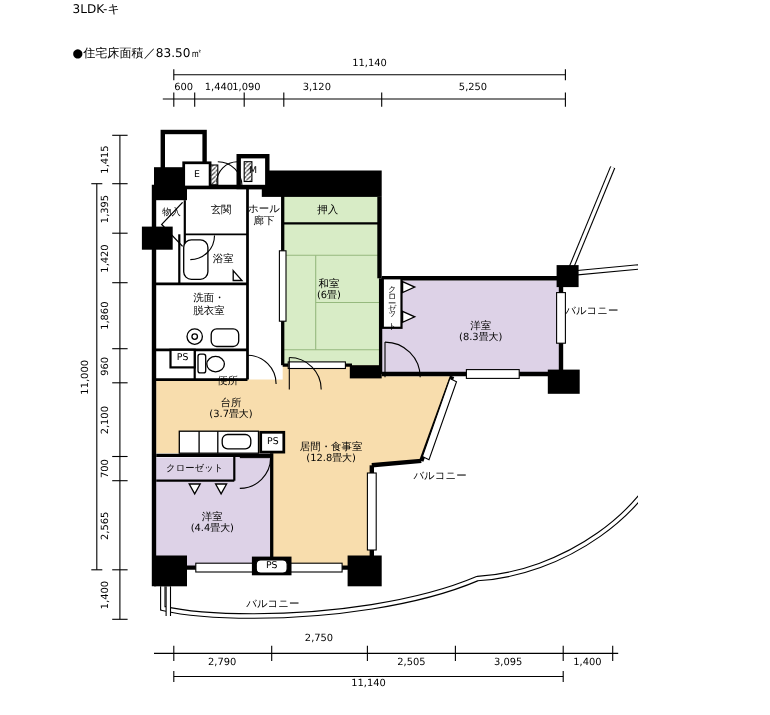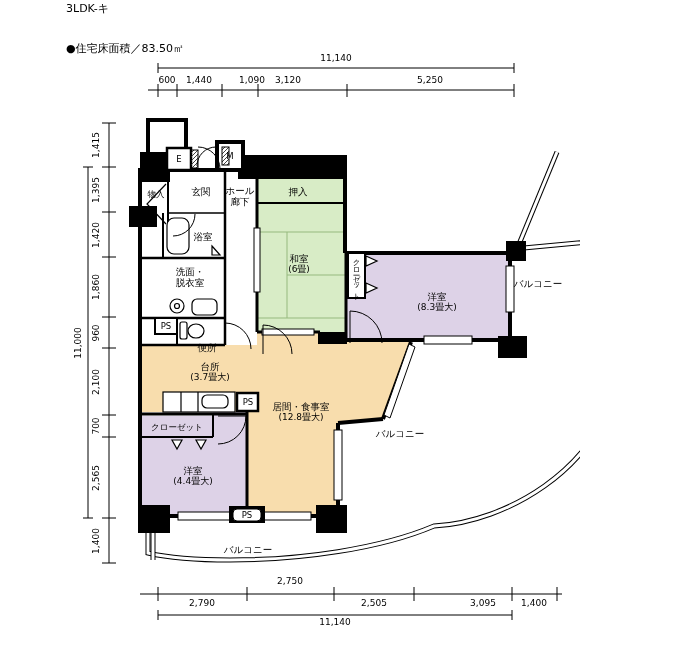--- a/index.html
+++ b/index.html
@@ -204,28 +204,28 @@
         <line x1="512" y1="610" x2="512" y2="620"></line>
     </g>
   </svg>
 
   <div class="hdr" style="top:1px;">3LDK-キ</div>
   <div class="hdr" style="top:15px;margin-top:26px;">●住宅床面積／83.50㎡</div>
 
   <div class="dim" style="left:336px;top:58px;">11,140</div>
   <div class="dim" style="left:167px;top:80px;">600</div>
   <div class="dim" style="left:199px;top:80px;">1,440</div>
-  <div class="dim" style="left:252px;top:80px;">1,090</div>
+  <div class="dim" style="left:224px;top:80px;">1,090</div>
   <div class="dim" style="left:288px;top:80px;">3,120</div>
   <div class="dim" style="left:430px;top:80px;">5,250</div>
 
   <div class="dim" style="left:202px;top:603px;">2,790</div>
   <div class="dim" style="left:290px;top:581px;">2,750</div>
   <div class="dim" style="left:374px;top:603px;">2,505</div>
-  <div class="dim" style="left:483px;top:603px;text-align:right;">3,095</div>
+  <div class="dim" style="left:462px;top:603px;text-align:right;">3,095</div>
   <div class="dim" style="left:534px;top:603px;">1,400</div>
   <div class="dim" style="left:335px;top:622px;">11,140</div>
 
   <div class="dim vert" style="left:96px;top:145px;">1,415</div>
   <div class="dim vert" style="left:96px;top:190px;">1,395</div>
   <div class="dim vert" style="left:96px;top:235px;">1,420</div>
   <div class="dim vert" style="left:96px;top:287px;">1,860</div>
   <div class="dim vert" style="left:96px;top:333px;">960</div>
   <div class="dim vert" style="left:96px;top:382px;">2,100</div>
   <div class="dim vert" style="left:96px;top:426px;">700</div>

